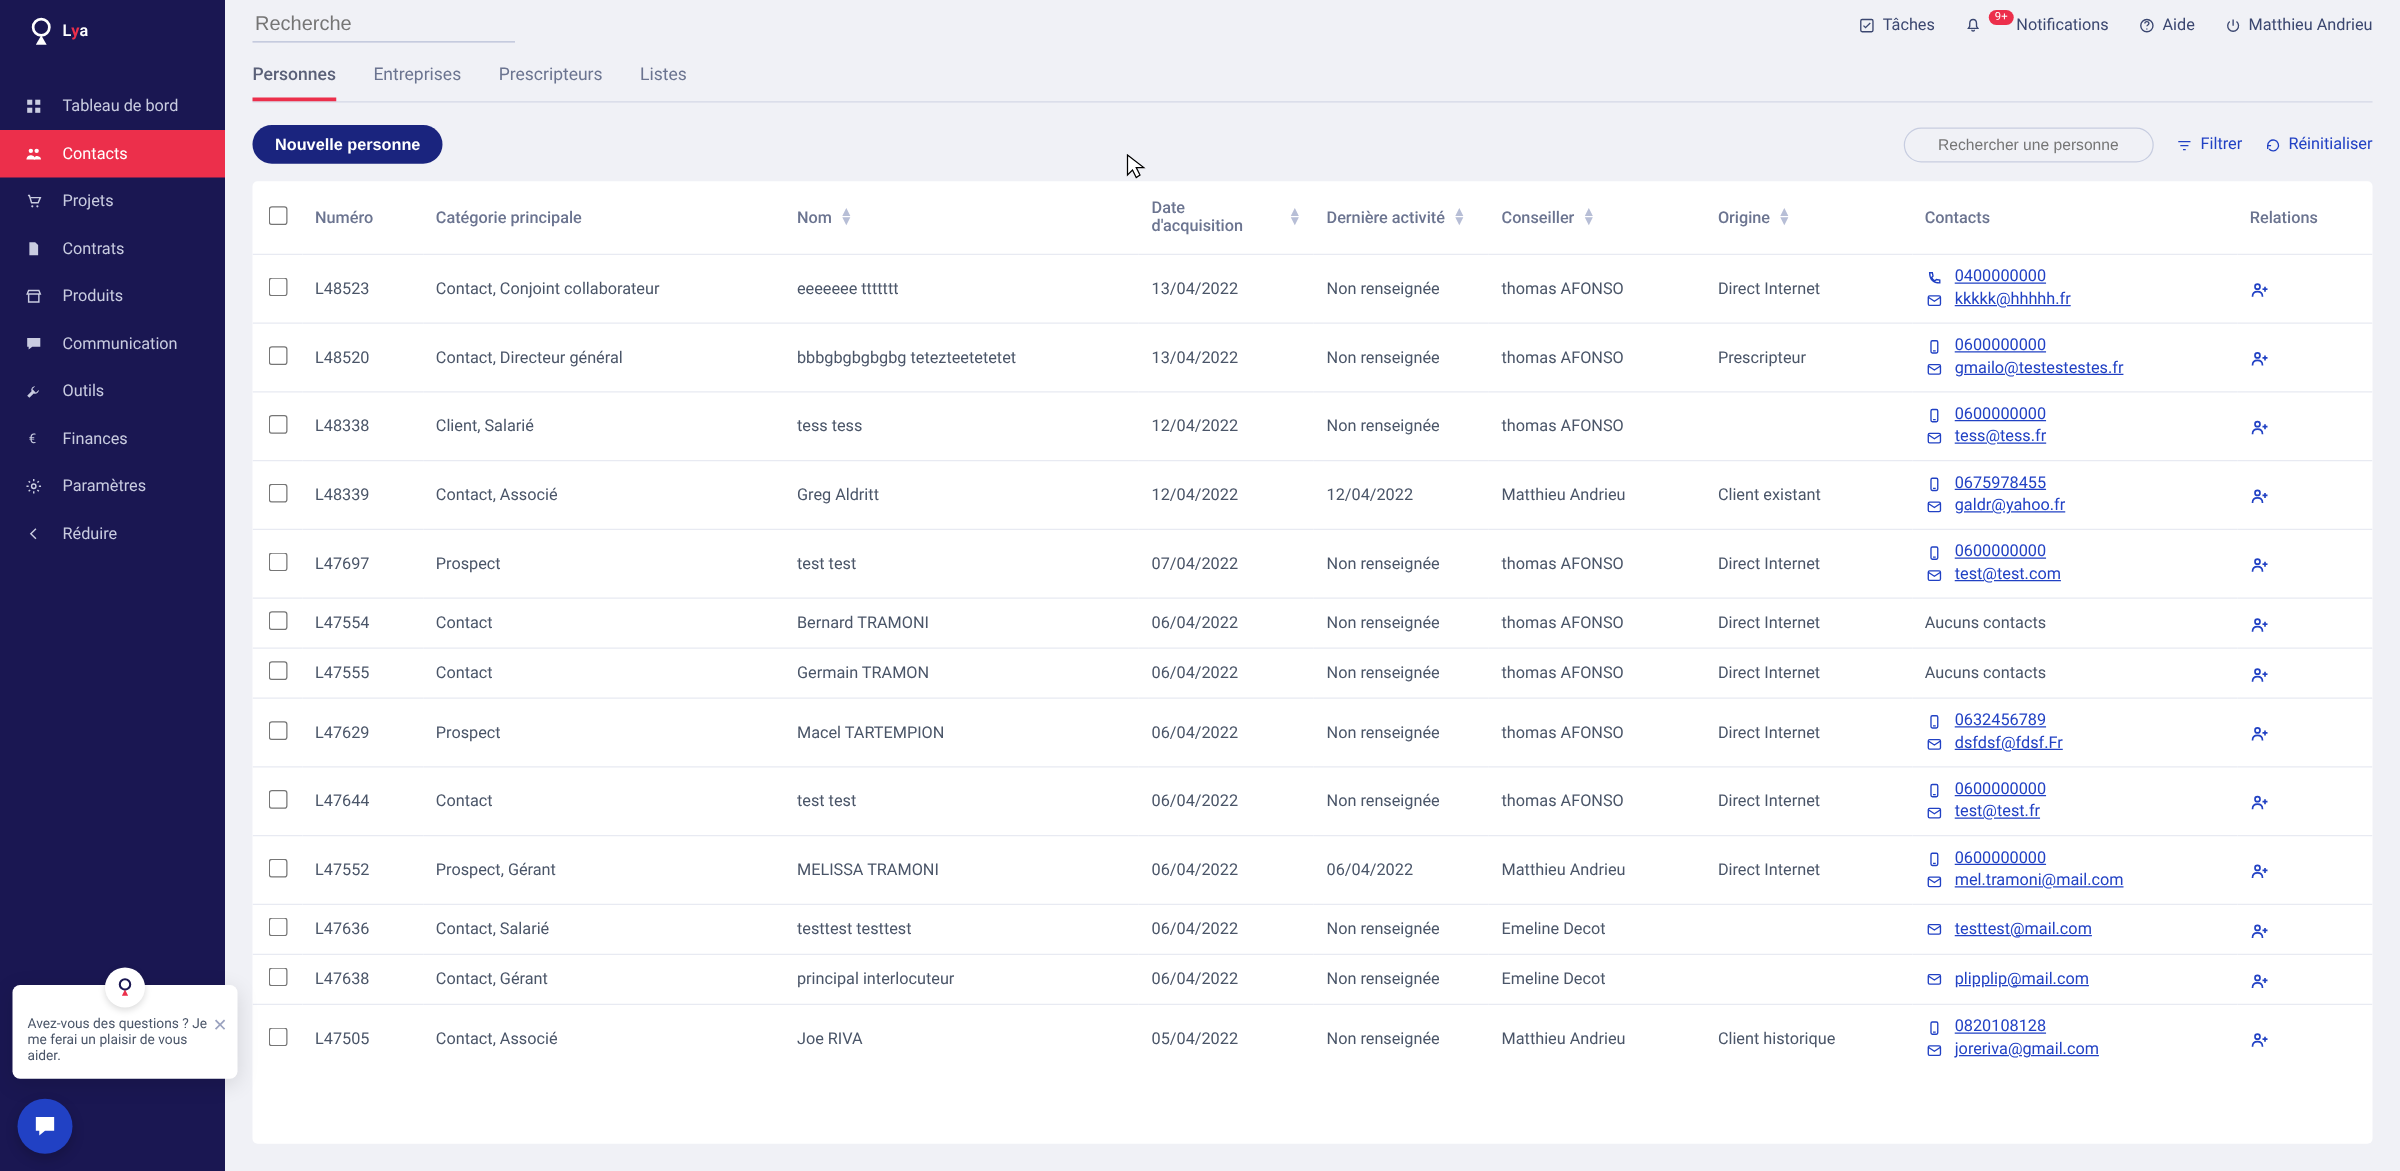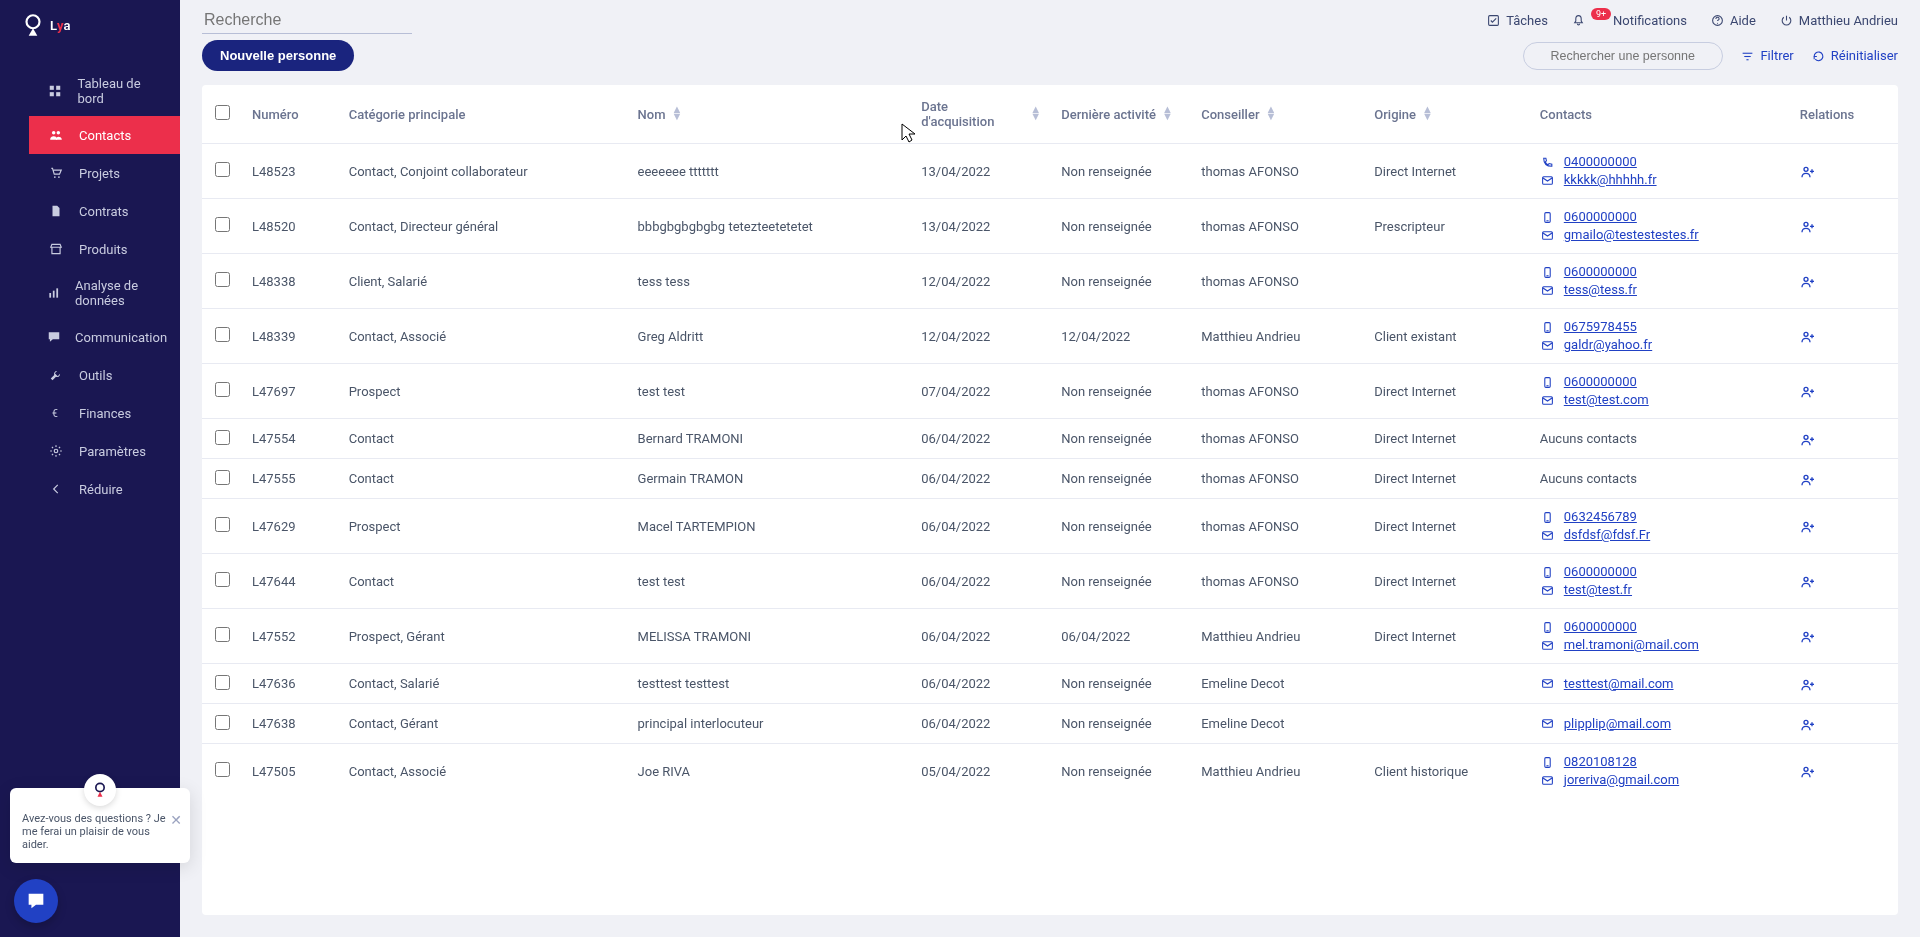--- a/index.html
+++ b/index.html
@@ -3,21 +3,21 @@
 <meta charset="utf-8">
 <style>
 * { margin: 0; padding: 0; box-sizing: border-box; }
 body { font-family: -apple-system, BlinkMacSystemFont, "Segoe UI", Roboto, Arial, sans-serif; background: #f0f1f6; color: #4a5568; font-size: 13px; overflow: hidden; }
 .app { display: flex; width: 1920px; height: 937px; position: relative; }
 
 
 .sidebar { width: 180px; background: #1a1752; color: #e2e8f0; flex-shrink: 0; display: flex; flex-direction: column; }
 .sidebar-logo { padding: 12px 20px; display: flex; align-items: center; }
 .logo-mark { width: 26px; height: 26px; display:inline-block; }
-.sidebar-nav { margin-top: 16px; padding-left: 29px; }
+.sidebar-nav { margin-top: 16px; }
 .sidebar-item { display: flex; align-items: center; padding: 10px 18px; cursor: pointer; color: #c9cce0; font-size: 13px; gap: 14px; }
 .sidebar-item.active { background: #ec2f4b; color: #fff; }
 .sidebar-icon { width: 18px; height: 18px; display: inline-flex; align-items: center; justify-content: center; font-size: 14px; }
 
 
 .main { flex: 1; display: flex; flex-direction: column; min-width: 0; }
 .topbar { height: 40px; display: flex; align-items: center; padding: 0 22px; background: #f0f1f6; }
 .search-top { flex: 0 0 auto; }
 .search-top input { border: none; border-bottom: 1px solid #b7bed6; background: transparent; padding: 4px 2px; width: 210px; font-size: 16px; color: #4a5568; }
 .topbar-spacer { flex: 1; }
@@ -119,30 +119,20 @@
           <span class="sidebar-icon">
             <svg class="svg-icon" viewBox="0 0 24 24">
               <path d="M3 9 L5 4 H19 L21 9 Z M5 9 V20 H19 V9" fill="none" stroke="currentColor" stroke-width="2"></path>
             </svg>
           </span>
           <span>Produits</span>
         </div>
         <div class="sidebar-item">
           <span class="sidebar-icon">
             <svg class="svg-icon" viewBox="0 0 24 24">
-              <rect x="4" y="12" width="3" height="8" fill="currentColor"></rect>
-              <rect x="10" y="8" width="3" height="12" fill="currentColor"></rect>
-              <rect x="16" y="4" width="3" height="16" fill="currentColor"></rect>
-            </svg>
-          </span>
-          <span>Analyse de données</span>
-        </div>
-        <div class="sidebar-item">
-          <span class="sidebar-icon">
-            <svg class="svg-icon" viewBox="0 0 24 24">
               <path d="M3 4 H21 V16 H10 L5 20 V16 H3 Z" fill="currentColor"></path>
             </svg>
           </span>
           <span>Communication</span>
         </div>
         <div class="sidebar-item">
           <span class="sidebar-icon">
             <svg class="svg-icon" viewBox="0 0 24 24">
               <path d="M14 5 A5 5 0 0 0 9 12 L3 18 L6 21 L12 15 A5 5 0 0 0 19 10 L15 14 L10 9 Z" fill="currentColor"></path>
             </svg>
@@ -209,20 +199,26 @@
         <span class="topbar-item">
           <svg class="svg-icon" viewBox="0 0 24 24">
               <path d="M12 3 L12 12 M7 6 A8 8 0 1 0 17 6" fill="none" stroke="currentColor" stroke-width="2"></path>
             </svg>
           <span>Matthieu Andrieu</span>
         </span>
       </div>
     </div>
 
     <div class="content">
+      <div class="tabs" id="tabs">
+          <div class="tab active">Personnes</div>
+          <div class="tab">Entreprises</div>
+          <div class="tab">Prescripteurs</div>
+          <div class="tab">Listes</div>
+        </div>
 
       <div class="toolbar">
         <button class="btn-primary">Nouvelle personne</button>
         <div class="toolbar-spacer"></div>
         <div class="search-pill">
           <svg class="svg-icon" viewBox="0 0 24 24">
               <circle cx="10" cy="10" r="6" fill="none" stroke="currentColor" stroke-width="2"></circle>
               <line x1="15" y1="15" x2="20" y2="20" stroke="currentColor" stroke-width="2"></line>
             </svg>
           <input type="text" placeholder="Rechercher une personne" style="">

